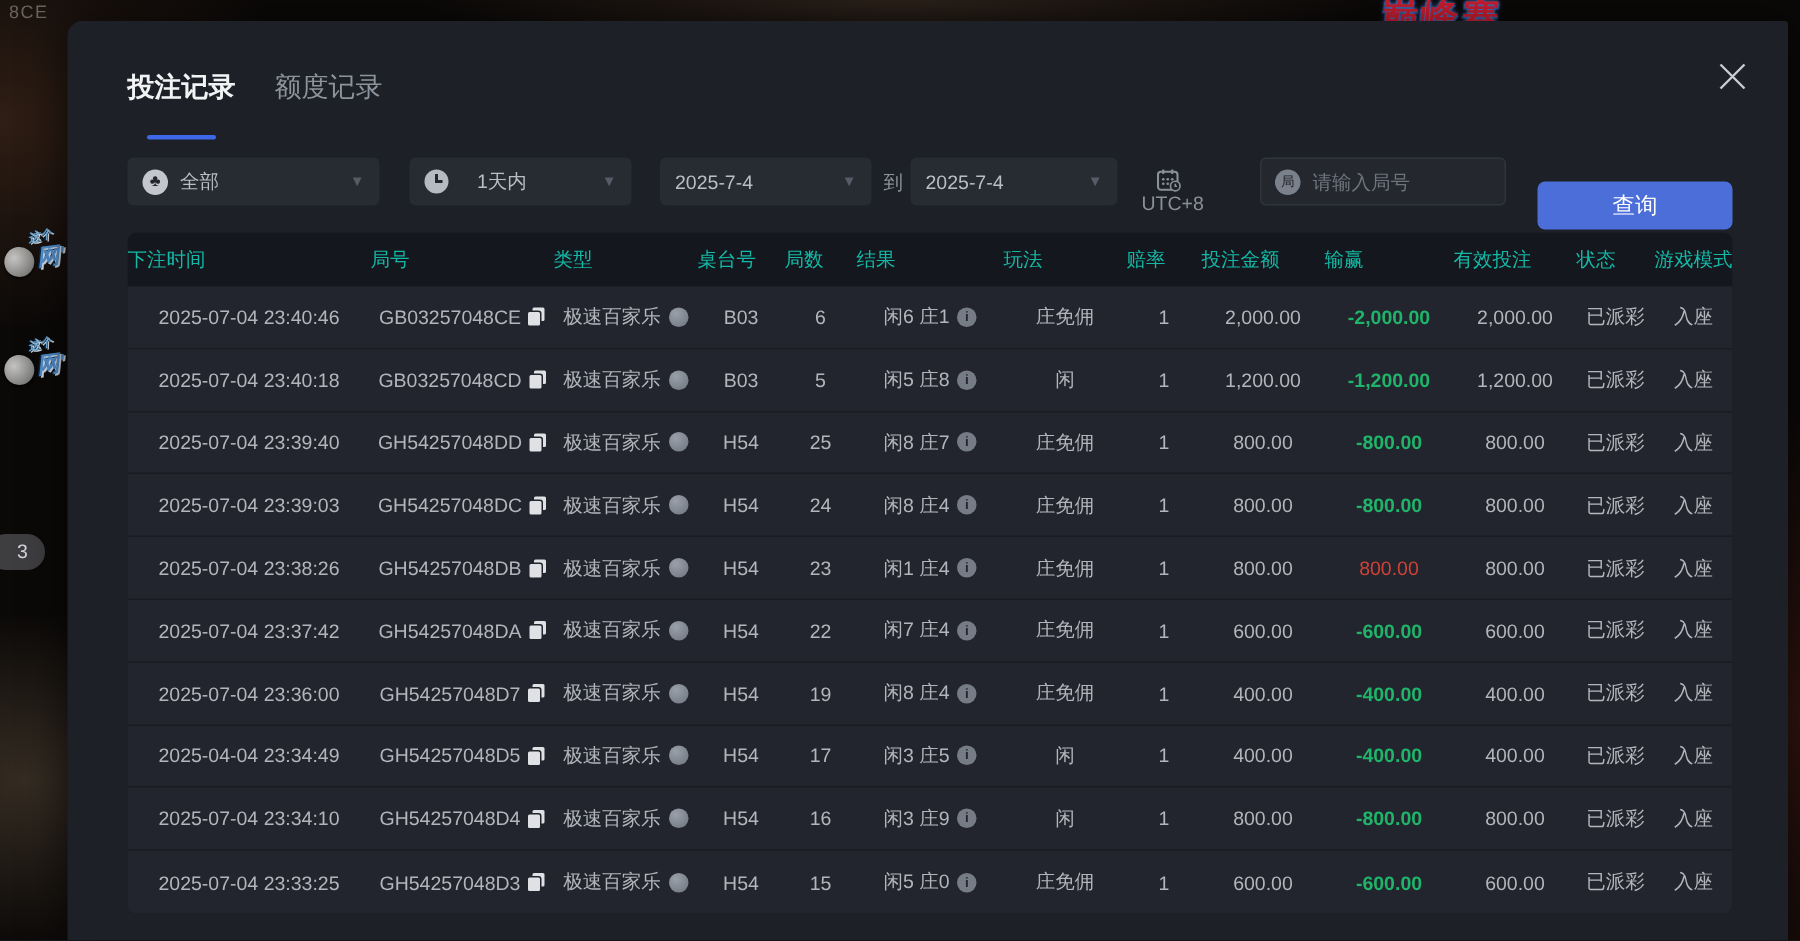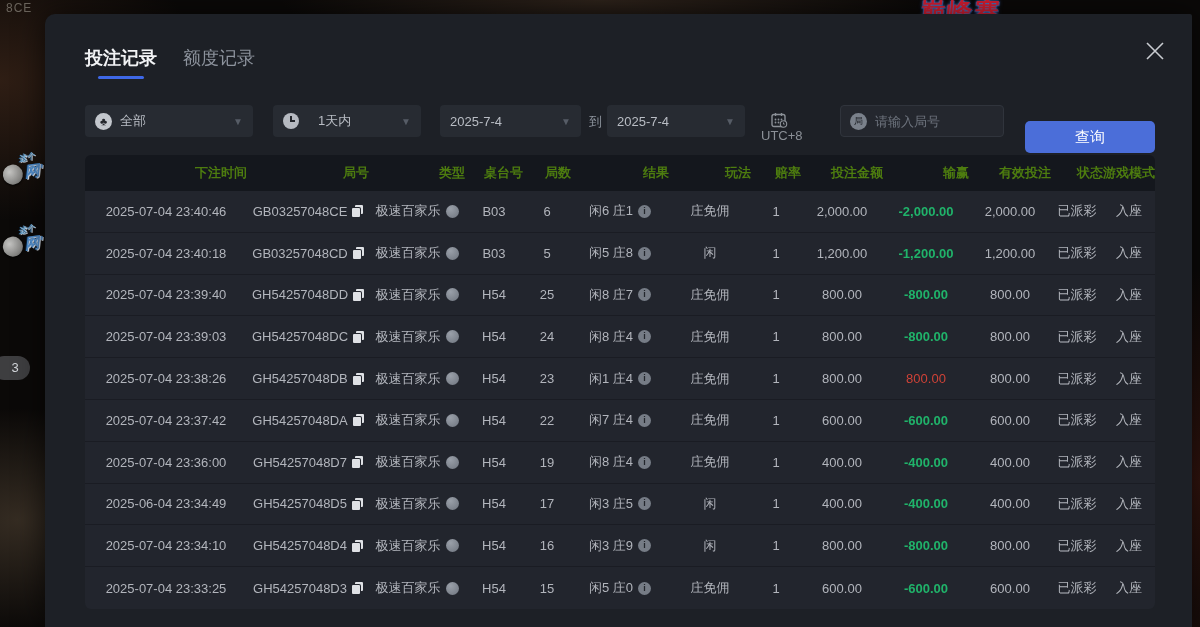--- a/index.html
+++ b/index.html
@@ -32,21 +32,21 @@
   
   .modal {
     position:absolute; left:45px; top:14px; width:1147px; height:613px;
     background:#1d2026; border-radius:10px 2px 0 0;
     box-shadow:0 0 30px rgba(0,0,0,.6);
   }
   .close-btn { position:absolute; top:26px; right:26px; width:22px; height:22px; cursor:pointer; }
   .close-btn svg { width:100%; height:100%; }
   
   .tabs { position:absolute; left:40px; top:32px; display:flex; gap:26px; }
-  .tab { font-size:18px; color:#8d939d; cursor:pointer; padding-bottom:9px; position:relative; }
+  .tab { font-size:18px; color:#8d939d; cursor:pointer; padding-bottom:23px; position:relative; }
   .tab.active { color:#f2f3f5; font-weight:700; }
   .tab.active::after { content:""; position:absolute; left:50%; transform:translateX(-50%); bottom:0;
     width:46px; height:3px; border-radius:2px; background:var(--tab-underline,#3e68e7); }
   
   .fbar { position:absolute; left:0; top:91px; width:100%; height:32px; font-size:13px; }
   .dd { position:absolute; top:0; height:32px; background:#272b32; border-radius:4px;
     display:flex; align-items:center; padding:0 10px; color:#b9bdc4; cursor:pointer; }
   .dd .caret { margin-left:auto; color:#565c66; font-size:10px; }
   .dd-cat   { left:40px;  width:168px; }
   .dd-time  { left:228px; width:148px;gap:11px; }
@@ -66,21 +66,21 @@
   .search-box input { background:transparent; border:none; outline:none; color:#c3c7cd;
     font-size:13px; width:100%; font-family:inherit; }
   .search-box input::placeholder { color:#6d737d; }
   .query-btn { position:absolute; left:980px; top:16px; width:130px; height:32px; border:none; border-radius:5px;
     background:var(--accent,#4b6ed9); color:#fff; font-size:15px; cursor:pointer; font-family:inherit; }
   
   .table { position:absolute; left:40px; top:141px; width:1070px; border-radius:6px; overflow:hidden; }
   .grid-cols { display:grid;
     grid-template-columns:162px 122px 96px 58px 48px 98px 82px 50px 82px 86px 82px 52px 1fr; }
   .thead { background:#14171d; height:36px; align-items:center; }
-  .th { text-align:right; color:#4d7c0f; font-size:13px; font-weight:700; white-space:nowrap; }
+  .th { text-align:left; color:#14b8a6; font-size:13px; font-weight:400; white-space:nowrap; }
   .tbody { background:#22252d; }
   .tr { height:41.8px; align-items:center; border-bottom:1px solid rgba(0,0,0,.22); }
   .tr:last-child { border-bottom:none; }
   .td { text-align:center; color:#b2b5bc; font-size:13px; white-space:nowrap;
     display:flex; align-items:center; justify-content:center; gap:5px; }
   .td.neg { color:var(--loss-green,#20b36a);font-weight:bold; }
   .td.pos { color:var(--win-red,#cf4237); }
   .copy-ic { position:relative; width:11px; height:12px; display:inline-block; cursor:pointer; flex:0 0 auto; }
   .copy-ic::before { content:""; position:absolute; right:0; top:0; width:8px; height:9px; background:#dfe1e5; border-radius:1px; }
   .copy-ic::after  { content:""; position:absolute; left:0; bottom:0; width:8px; height:9px; background:#dfe1e5;
@@ -481,21 +481,21 @@
           </div>
     <div class="td">
             <span>已派彩</span>
           </div>
     <div class="td">
             <span>入座</span>
           </div>
   </div>
         <div class="tr grid-cols">
     <div class="td">
-            <span>2025-06-04 23:34:49</span>
+            <span>2025-04-04 23:34:49</span>
           </div>
     <div class="td">
       <span>GH54257048D5</span>
             <span class="copy-ic"></span>
     </div>
     <div class="td">
       <span>极速百家乐</span>
             <span class="type-dot"></span>
     </div>
     <div class="td">

